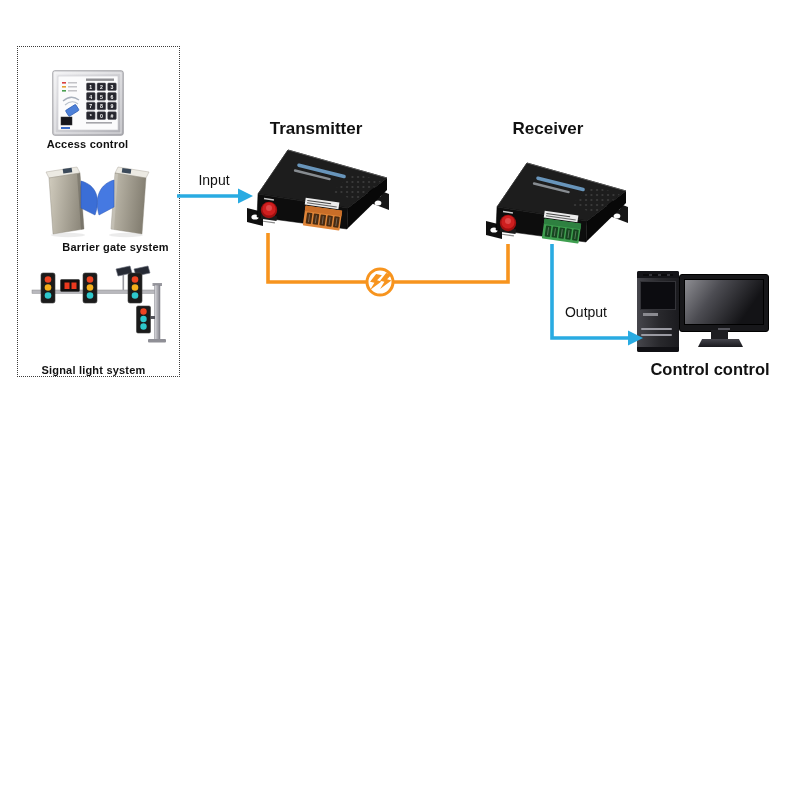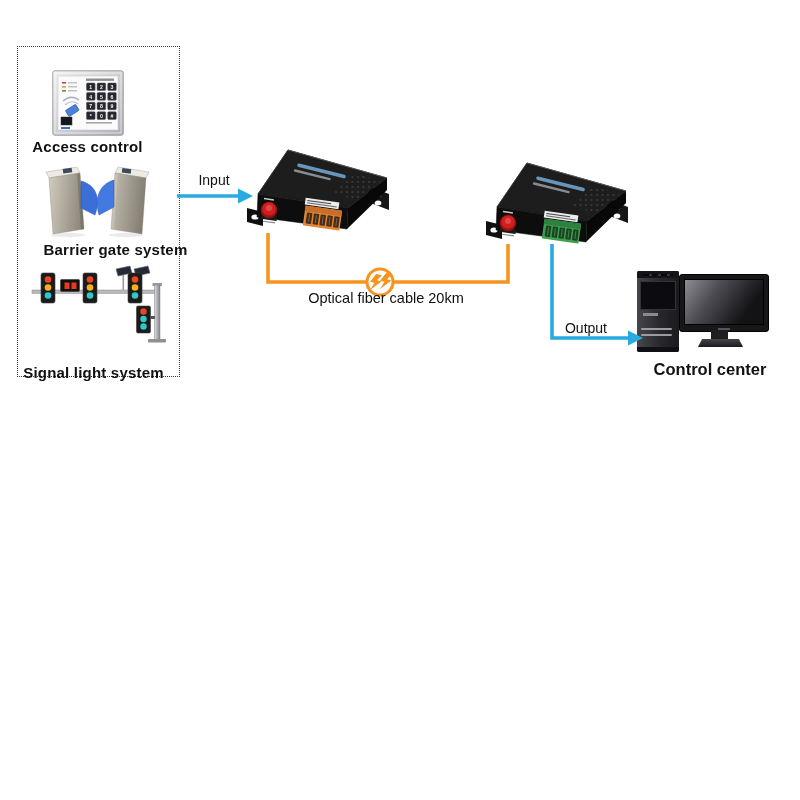--- a/index.html
+++ b/index.html
@@ -1,28 +1,28 @@
 <!DOCTYPE html>
 <html><head>
 <meta charset="utf-8">
 <style>
   html,body{margin:0;padding:0;background:#fff;}
   .canvas{position:relative;width:800px;height:800px;background:#ffffff;overflow:hidden;
           font-family:"Liberation Sans",sans-serif;color:#111;}
   .abs{position:absolute;}
   
   .panel{left:17px;top:46px;width:161px;height:329px;border:1.5px dotted #3c3c3c;z-index:1;}
-  .src-label{font-size:15px;font-weight:700;text-align:center;letter-spacing:.2px;z-index:4;}
+  .src-label{font-size:11px;font-weight:700;text-align:center;letter-spacing:.2px;z-index:4;}
   .lbl1{left:7px;top:138px;width:161px;}
   .lbl2{left:35px;top:241px;width:161px;}
   .lbl3{left:13px;top:346px;width:161px;margin-top:18px;}
   
   .flow-label{font-size:14px;font-weight:400;text-align:center;z-index:4;}
   .input-lbl{left:181px;top:172px;width:66px;}
-  .output-lbl{left:546px;top:320px;width:80px;}
+  .output-lbl{left:546px;top:304px;width:80px;}
   .fiber-lbl{left:266px;top:290px;width:240px;font-size:14.5px;}
   .dev-title{font-size:17px;font-weight:700;text-align:center;z-index:4;}
   .tx-title{left:236px;top:119px;width:160px;}
   .rx-title{left:468px;top:119px;width:160px;}
   .cc-title{left:630px;top:360px;width:160px;font-size:16.5px;font-weight:700;text-align:center;z-index:4;}
   
   .device{z-index:2;}
   .dev-tx{left:235px;top:145px;}
   .dev-rx{left:474px;top:158px;}
   .tx .term-body{fill:#E08538;} .tx .term-top{fill:#C96E28;} .tx .term-screw{fill:#4A2C12;}
@@ -188,24 +188,25 @@
     <g>
       <rect x="124.5" y="52" width="4.5" height="3" fill="#55555c"></rect>
       <rect x="110.5" y="42" width="14" height="27" rx="1.5" fill="#1b1b1b" stroke="#3c3c3c" stroke-width="0.6"></rect>
       <circle cx="117.5" cy="47.5" r="3.2" fill="#ee4422"></circle>
         <circle cx="117.5" cy="55" r="3.2" fill="#2ec8cc"></circle>
         <circle cx="117.5" cy="62.5" r="3.2" fill="#2ec8cc"></circle>
     </g>
   </svg>
   <div class="abs src-label lbl3">Signal light system</div>
 
+  <div class="abs dev-title tx-title">Transmitter</div>
+  <div class="abs dev-title rx-title">Receiver</div>
   <div class="abs flow-label input-lbl">Input</div>
   <div class="abs flow-label output-lbl">Output</div>
-  <div class="abs flow-label fiber-lbl">Optical fiber cable 20km</div>
-  <div class="abs cc-title">Control center</div>
+  <div class="abs cc-title">Control control</div>
 
   <svg class="abs device dev-tx tx" width="170" height="112" viewBox="0 0 170 112">
     <g>
       <polygon points="12,63 28,67 28,81 12,77" fill="#0f0f0f"></polygon>
       <ellipse cx="20" cy="72" rx="3.6" ry="2.6" fill="#fdfdfd"></ellipse>
     </g>
     <g>
       <polygon points="133,41 154,49 154,65 133,57" fill="#161616"></polygon>
       <ellipse cx="143" cy="49.5" rx="3.4" ry="2.5" fill="#fdfdfd"></ellipse>
       <ellipse cx="143" cy="58" rx="3.4" ry="2.5" fill="#fdfdfd"></ellipse>

